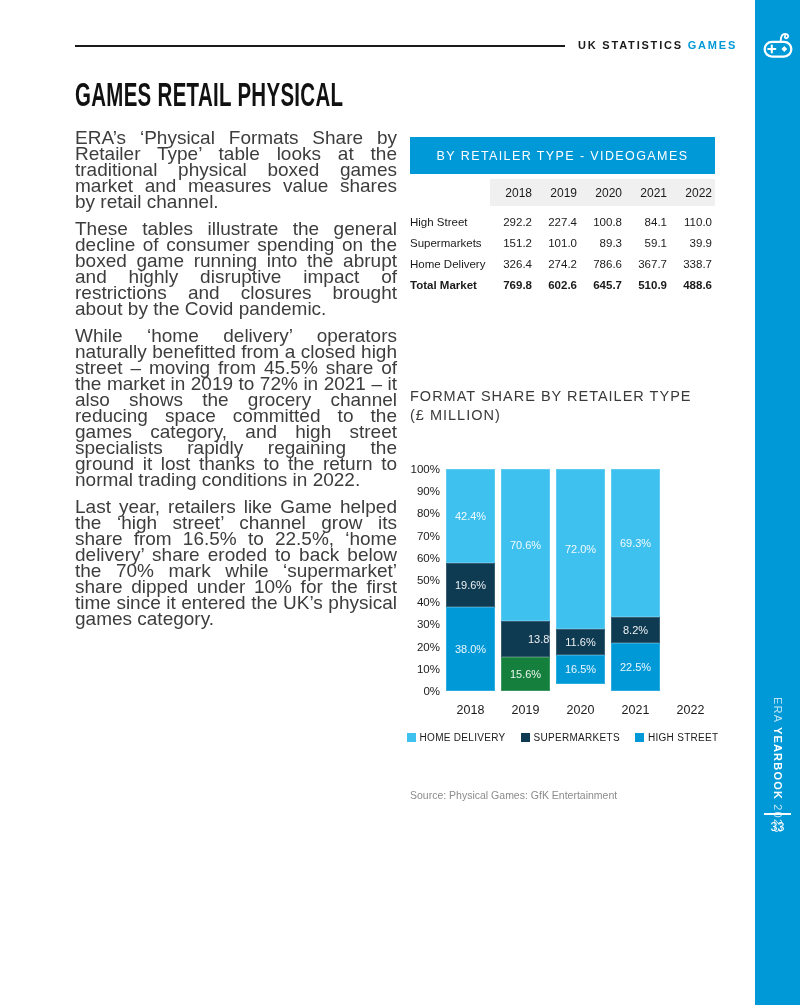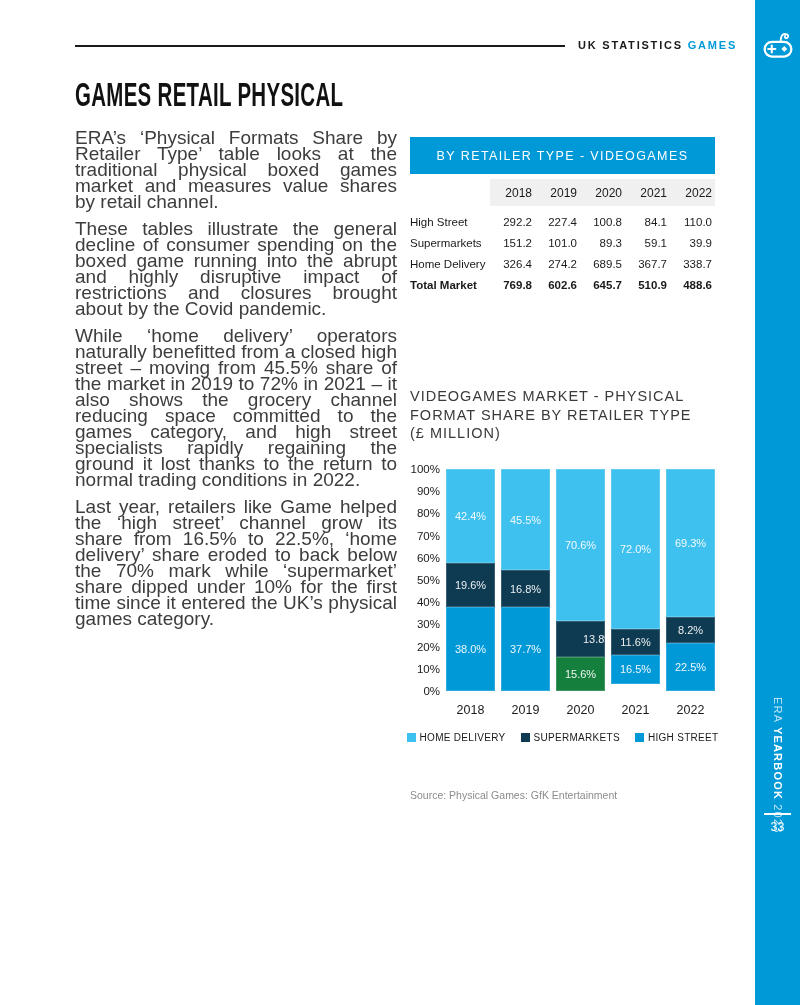--- a/index.html
+++ b/index.html
@@ -119,36 +119,35 @@
         <div class="tcell">151.2</div>
         <div class="tcell">101.0</div>
         <div class="tcell">89.3</div>
         <div class="tcell">59.1</div>
         <div class="tcell">39.9</div>
       </div>
       <div class="trow">
         <div class="tlabel">Home Delivery</div>
         <div class="tcell">326.4</div>
         <div class="tcell">274.2</div>
-        <div class="tcell">689.5</div>
+        <div class="tcell">786.6</div>
         <div class="tcell">367.7</div>
         <div class="tcell">338.7</div>
       </div>
       <div class="trow bold">
         <div class="tlabel">Total Market</div>
         <div class="tcell">769.8</div>
         <div class="tcell">602.6</div>
         <div class="tcell">645.7</div>
         <div class="tcell">510.9</div>
         <div class="tcell">488.6</div>
       </div>
     </div>
 
   <div class="chart-title">
-    <div>VIDEOGAMES MARKET - PHYSICAL</div>
     <div>FORMAT SHARE BY RETAILER TYPE</div>
     <div>(£ MILLION)</div>
   </div>
 
   <div class="chart">
     <div class="y-axis" id="y-axis">
         <div class="ytick" style="top: 0px;">100%</div>
         <div class="ytick" style="top: 22.2px;">90%</div>
         <div class="ytick" style="top: 44.4px;">80%</div>
         <div class="ytick" style="top: 66.6px;">70%</div>
@@ -166,31 +165,20 @@
             <span class="seglabel">42.4%</span>
           </div>
           <div class="seg" style="height: 43.512px; background: rgb(14, 58, 82);">
             <span class="seglabel">19.6%</span>
           </div>
           <div class="seg" style="height: 84.36px; background: rgb(0, 153, 216);">
             <span class="seglabel">38.0%</span>
           </div>
         </div>
         <div class="bar">
-          <div class="seg" style="height: 101.01px; background: rgb(63, 193, 239);">
-            <span class="seglabel">45.5%</span>
-          </div>
-          <div class="seg" style="height: 37.296px; background: rgb(14, 58, 82);">
-            <span class="seglabel">16.8%</span>
-          </div>
-          <div class="seg" style="height: 83.694px; background: rgb(0, 153, 216);">
-            <span class="seglabel">37.7%</span>
-          </div>
-        </div>
-        <div class="bar">
           <div class="seg" style="height: 156.732px; background: rgb(63, 193, 239);">
             <span class="seglabel">70.6%</span>
           </div>
           <div class="seg" style="height: 37px; background: rgb(14, 58, 82); padding-left: 36px;">
             <span class="seglabel">13.8%</span>
           </div>
           <div class="seg" style="height: 34.632px; background: #15803d;">
             <span class="seglabel">15.6%</span>
           </div>
         </div>

